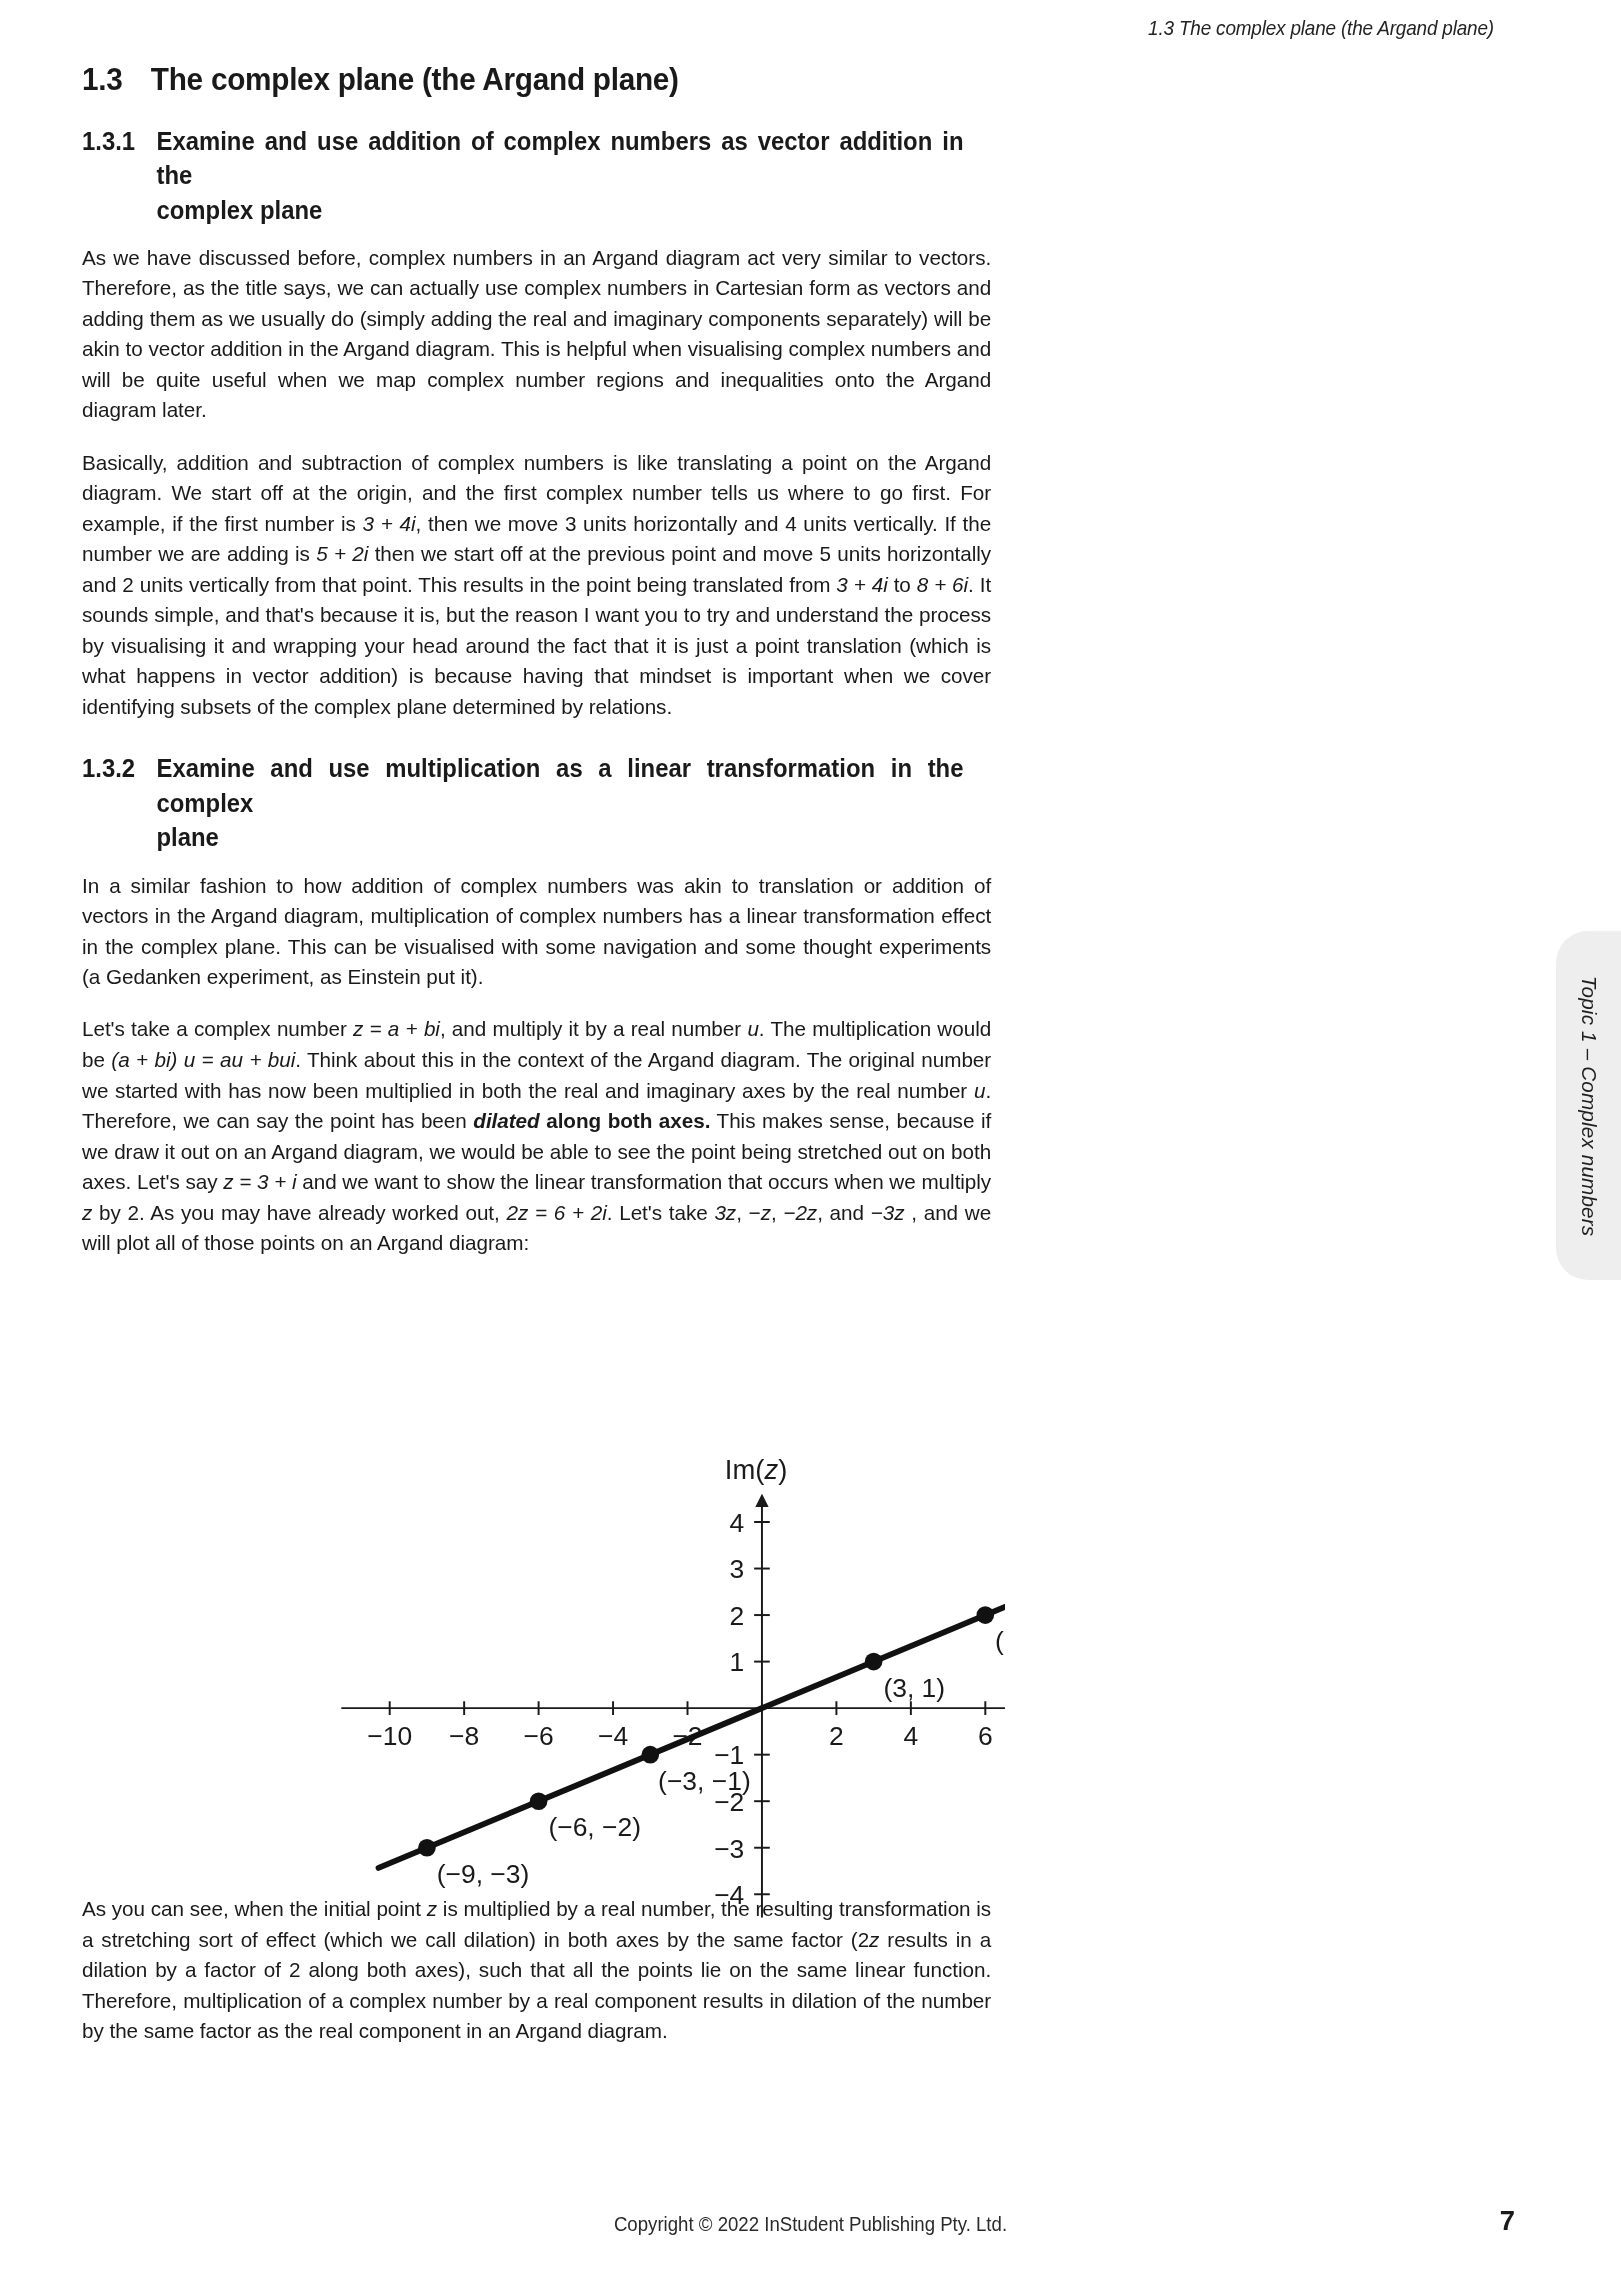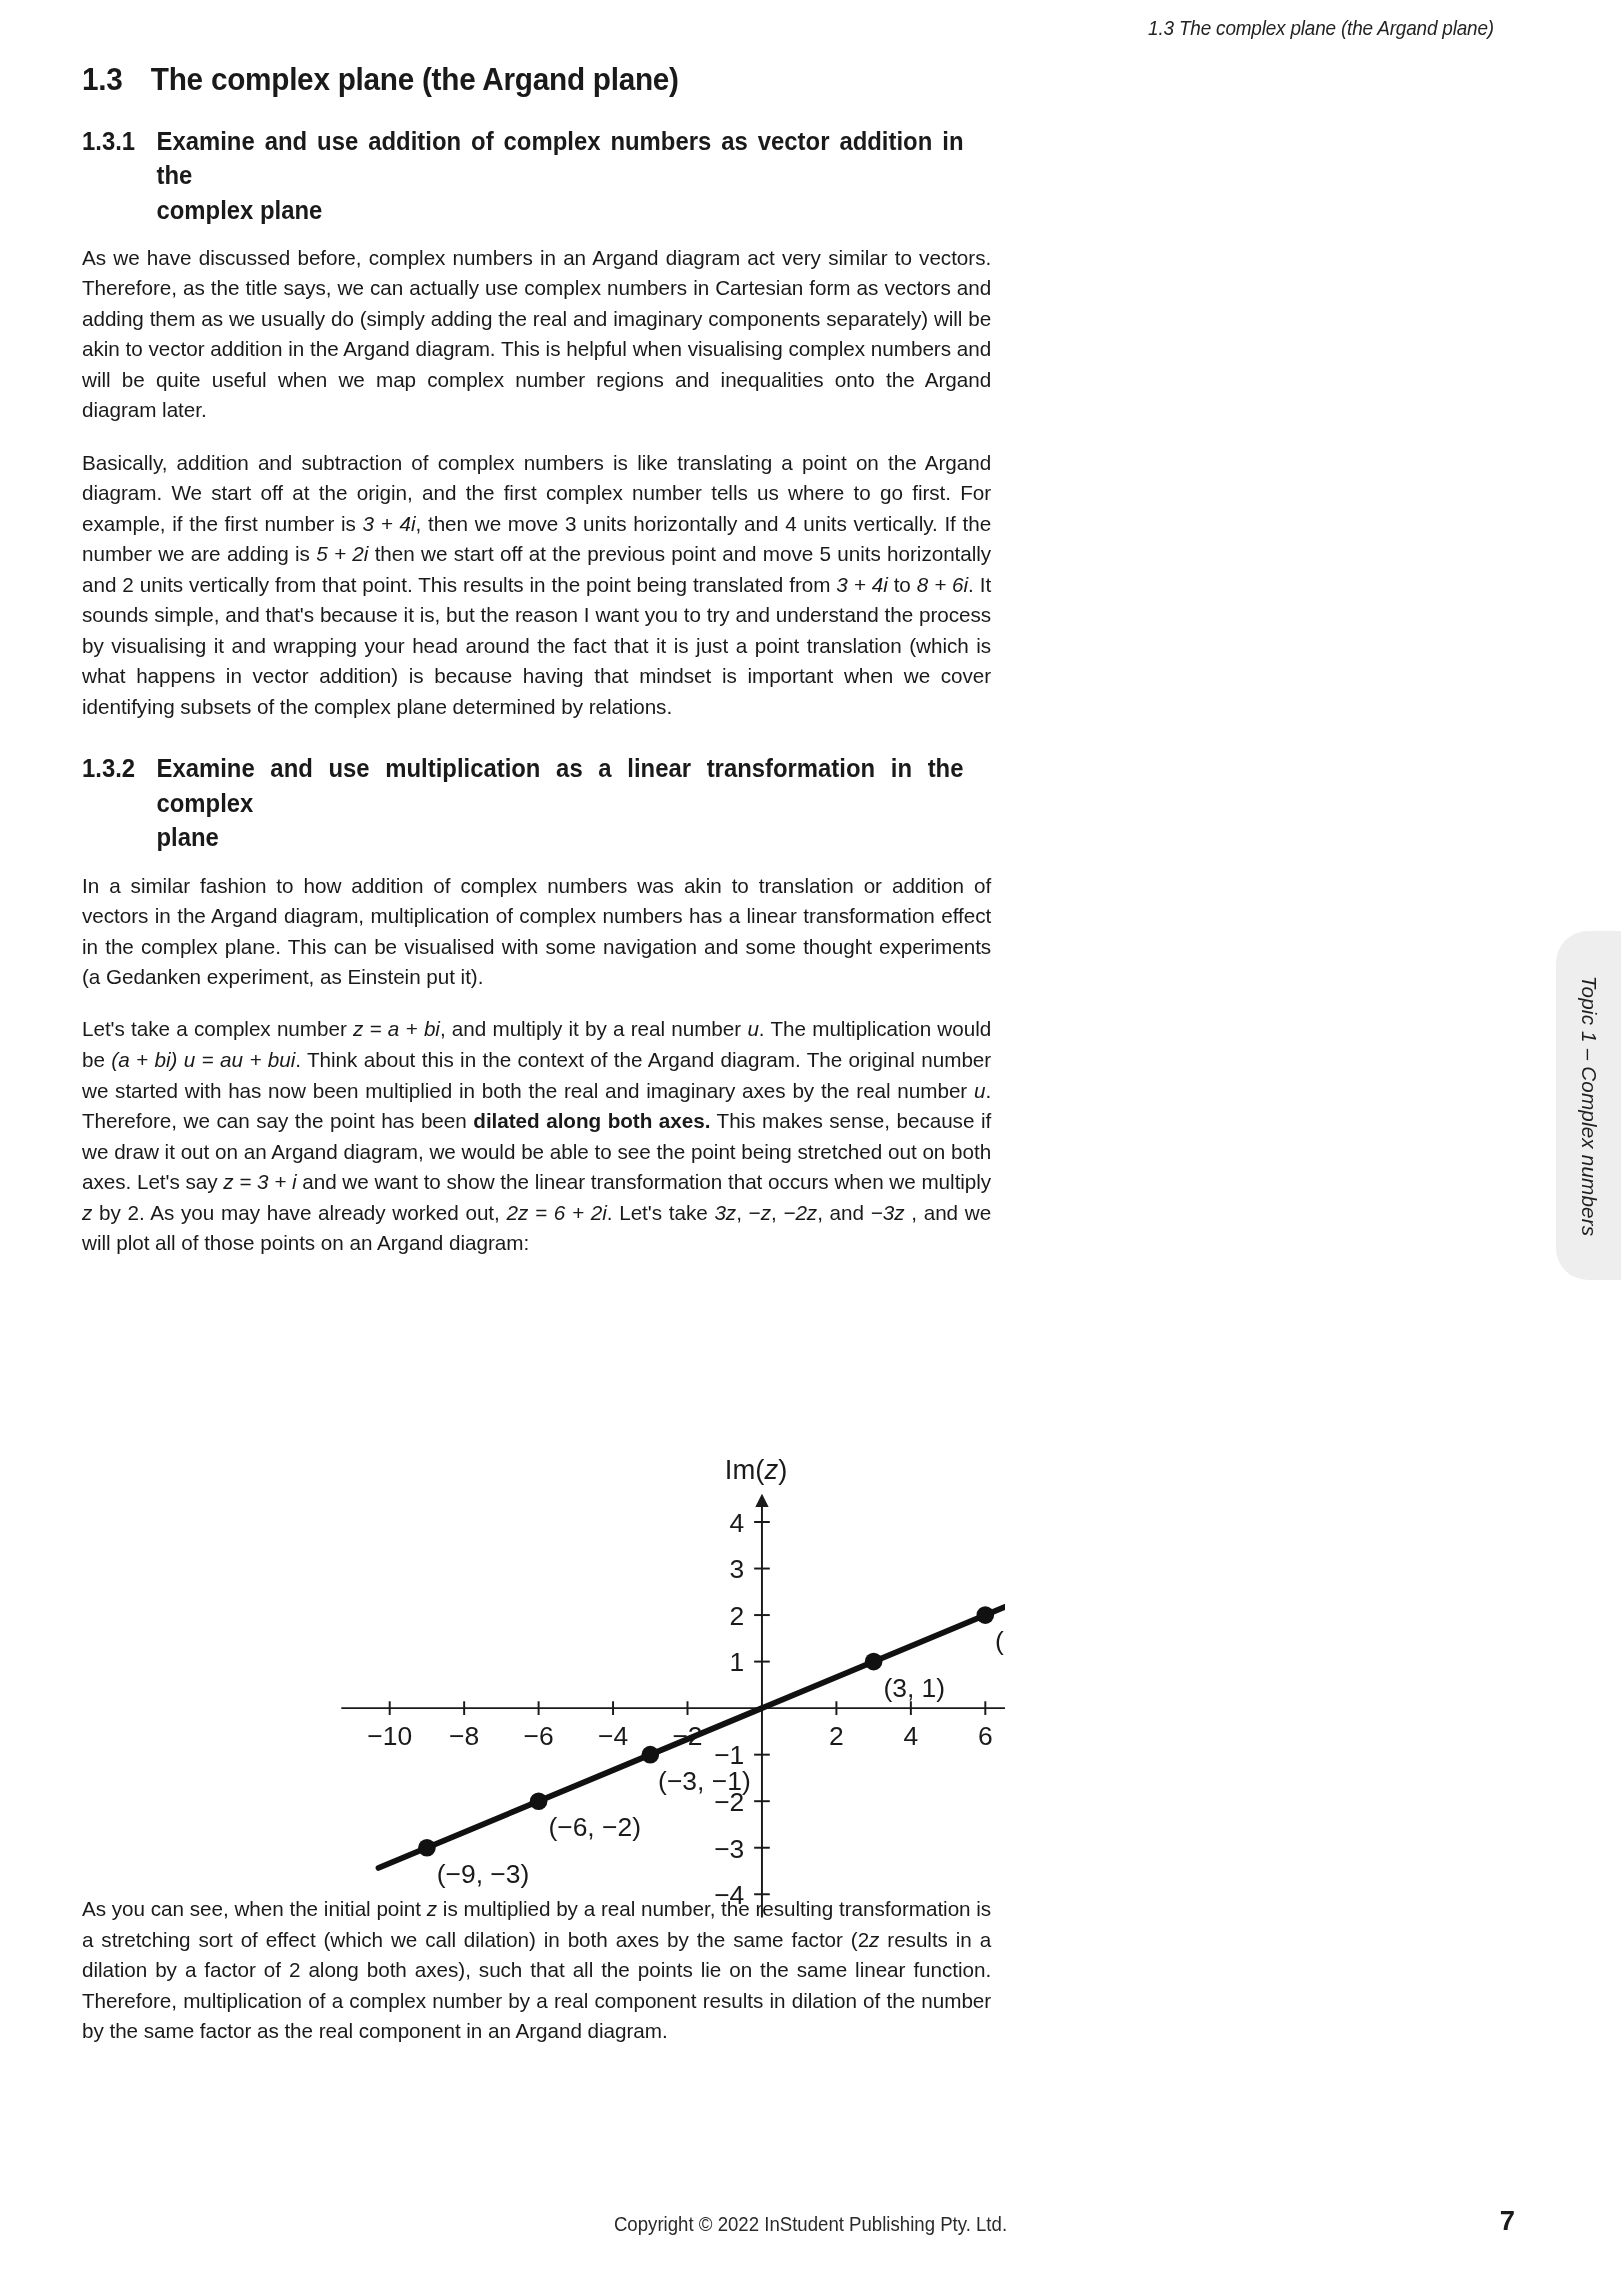--- a/index.html
+++ b/index.html
@@ -83,21 +83,21 @@
     line-height: 1.455;
     margin: 0 0 21.6px 0;
     text-align: justify;
     letter-spacing: -0.05px;
     transform: scaleX(0.985);
     transform-origin: left center;
   }
   p.body:last-child { margin-bottom: 0; }
 
   .mi { font-style: italic; }
-  .bi { font-weight: bold; }
+  .bi { font-style: italic; font-weight: bold; }
   .bb { font-weight: bold; }
 
   
   .side-tab {
     position: absolute;
     left: 1556px;
     top: 931px;
     width: 65px;
     height: 349px;
     background: #eeeeee;

